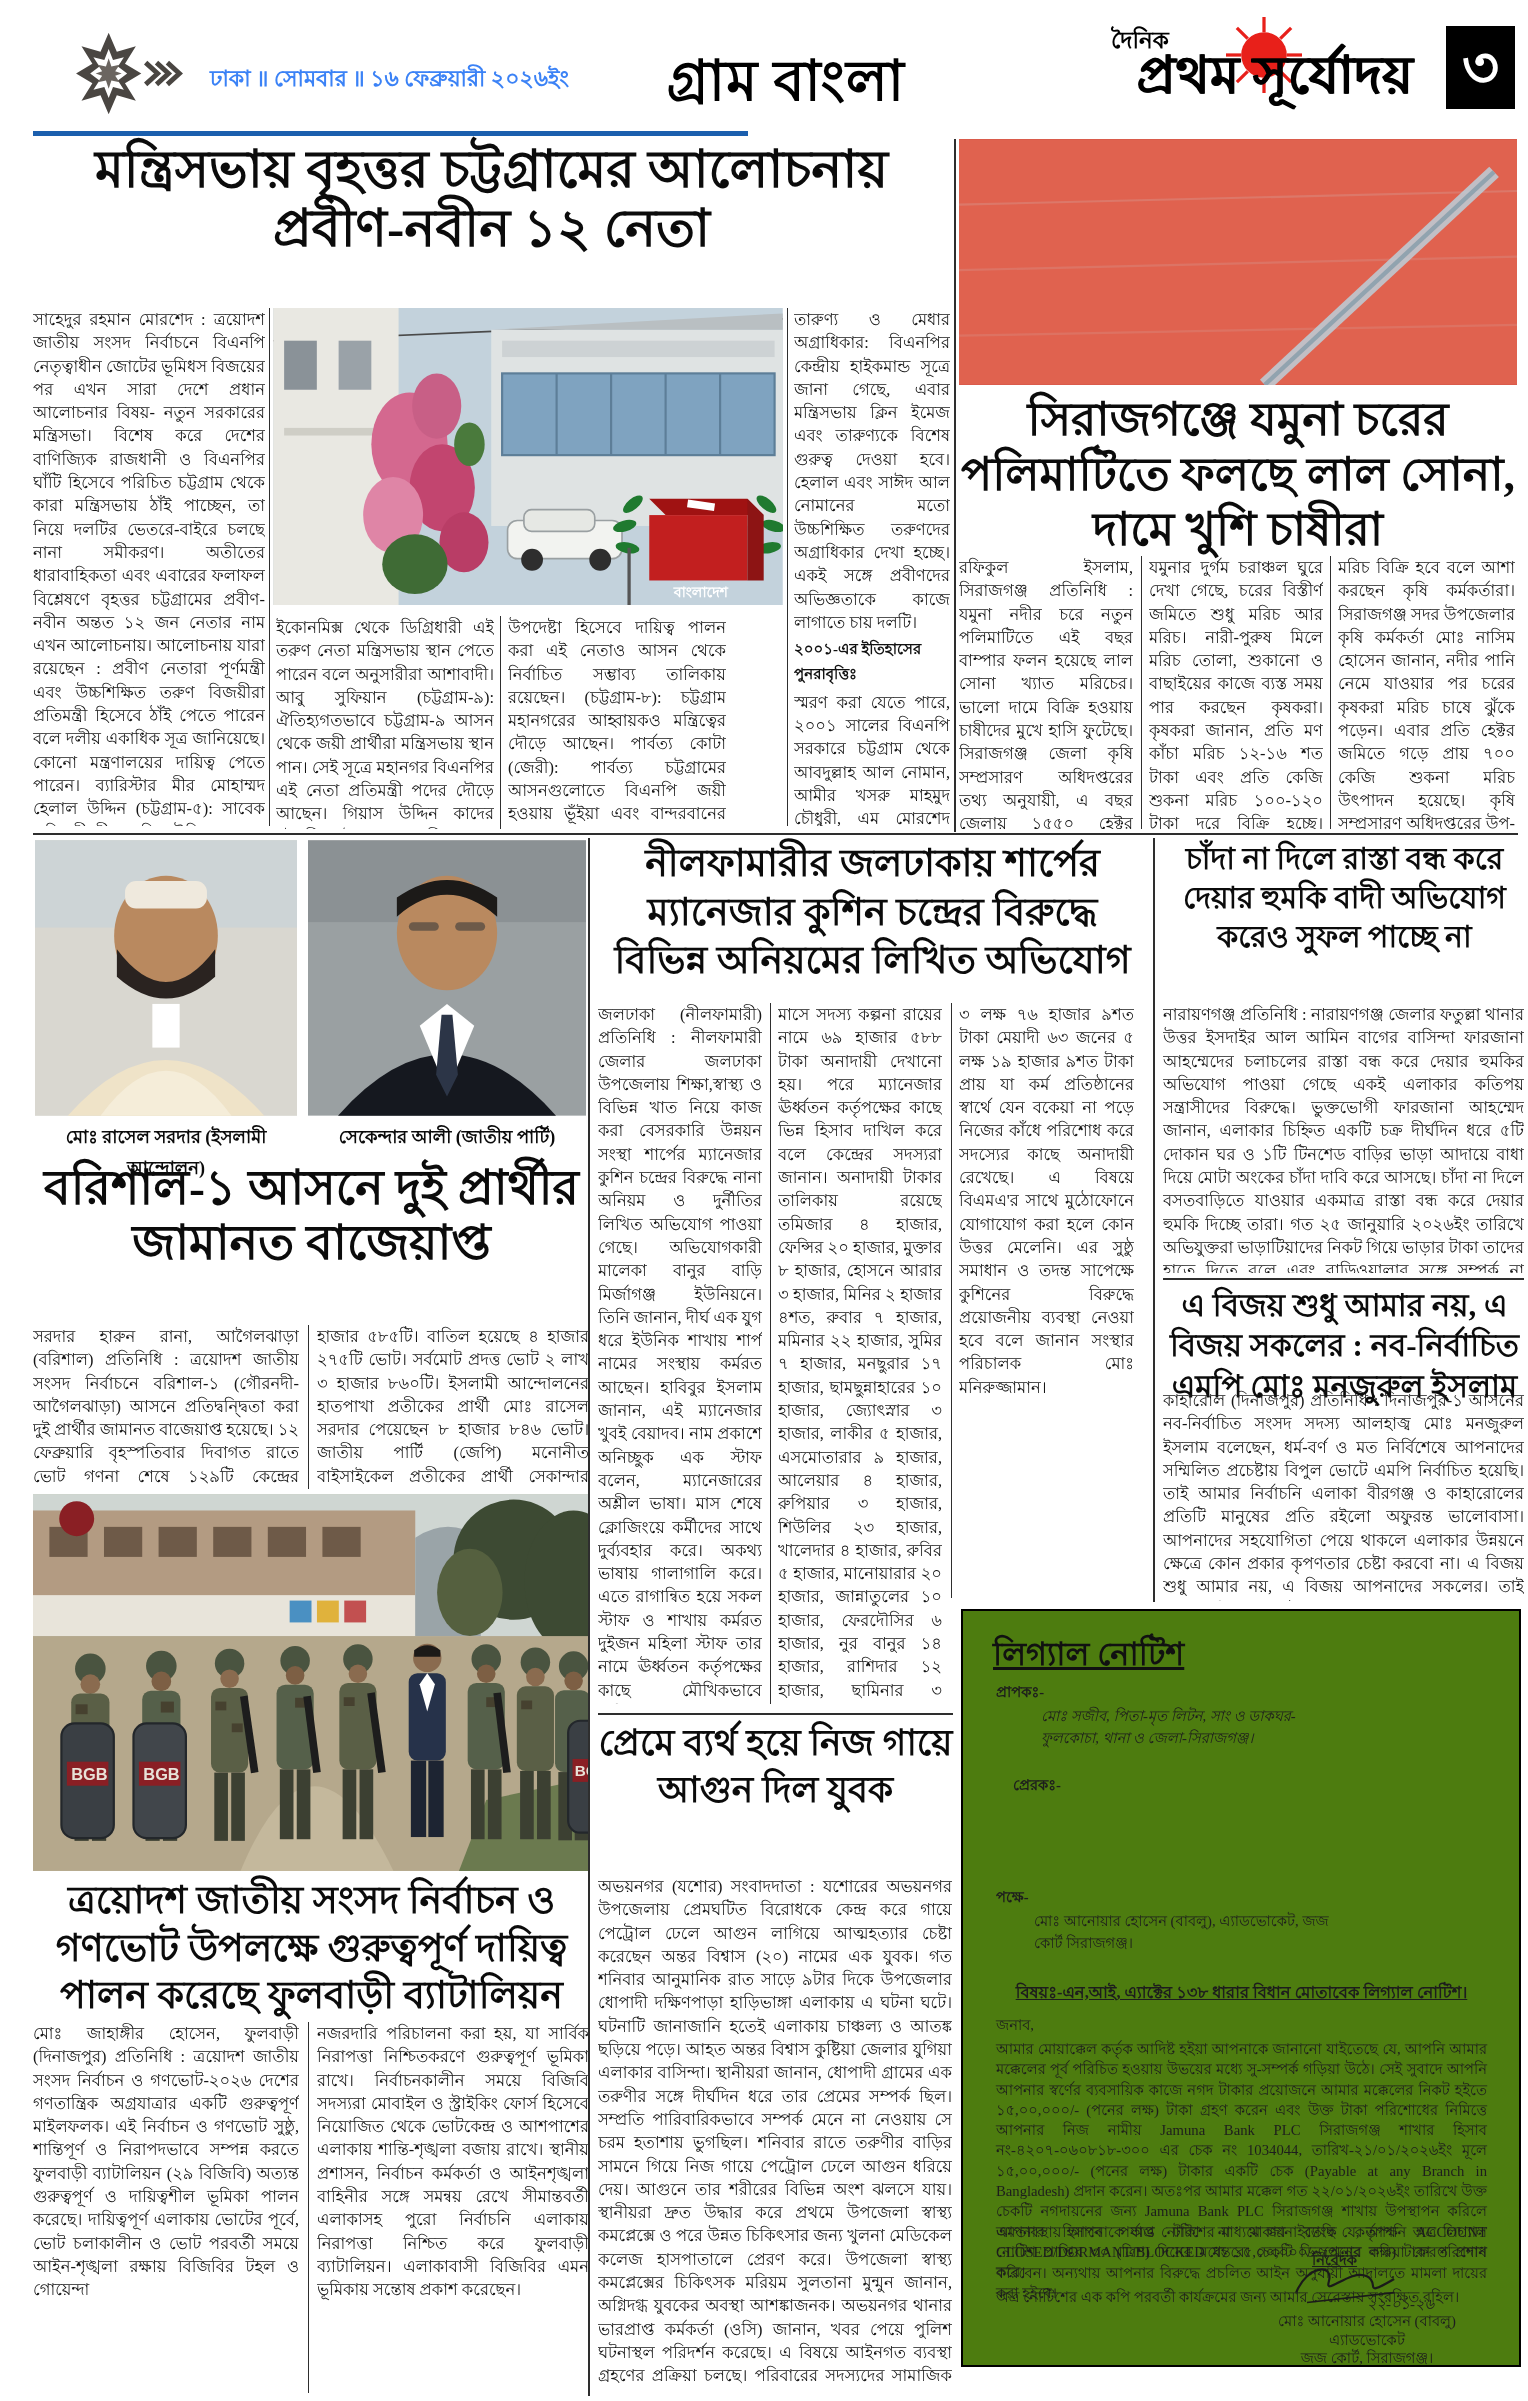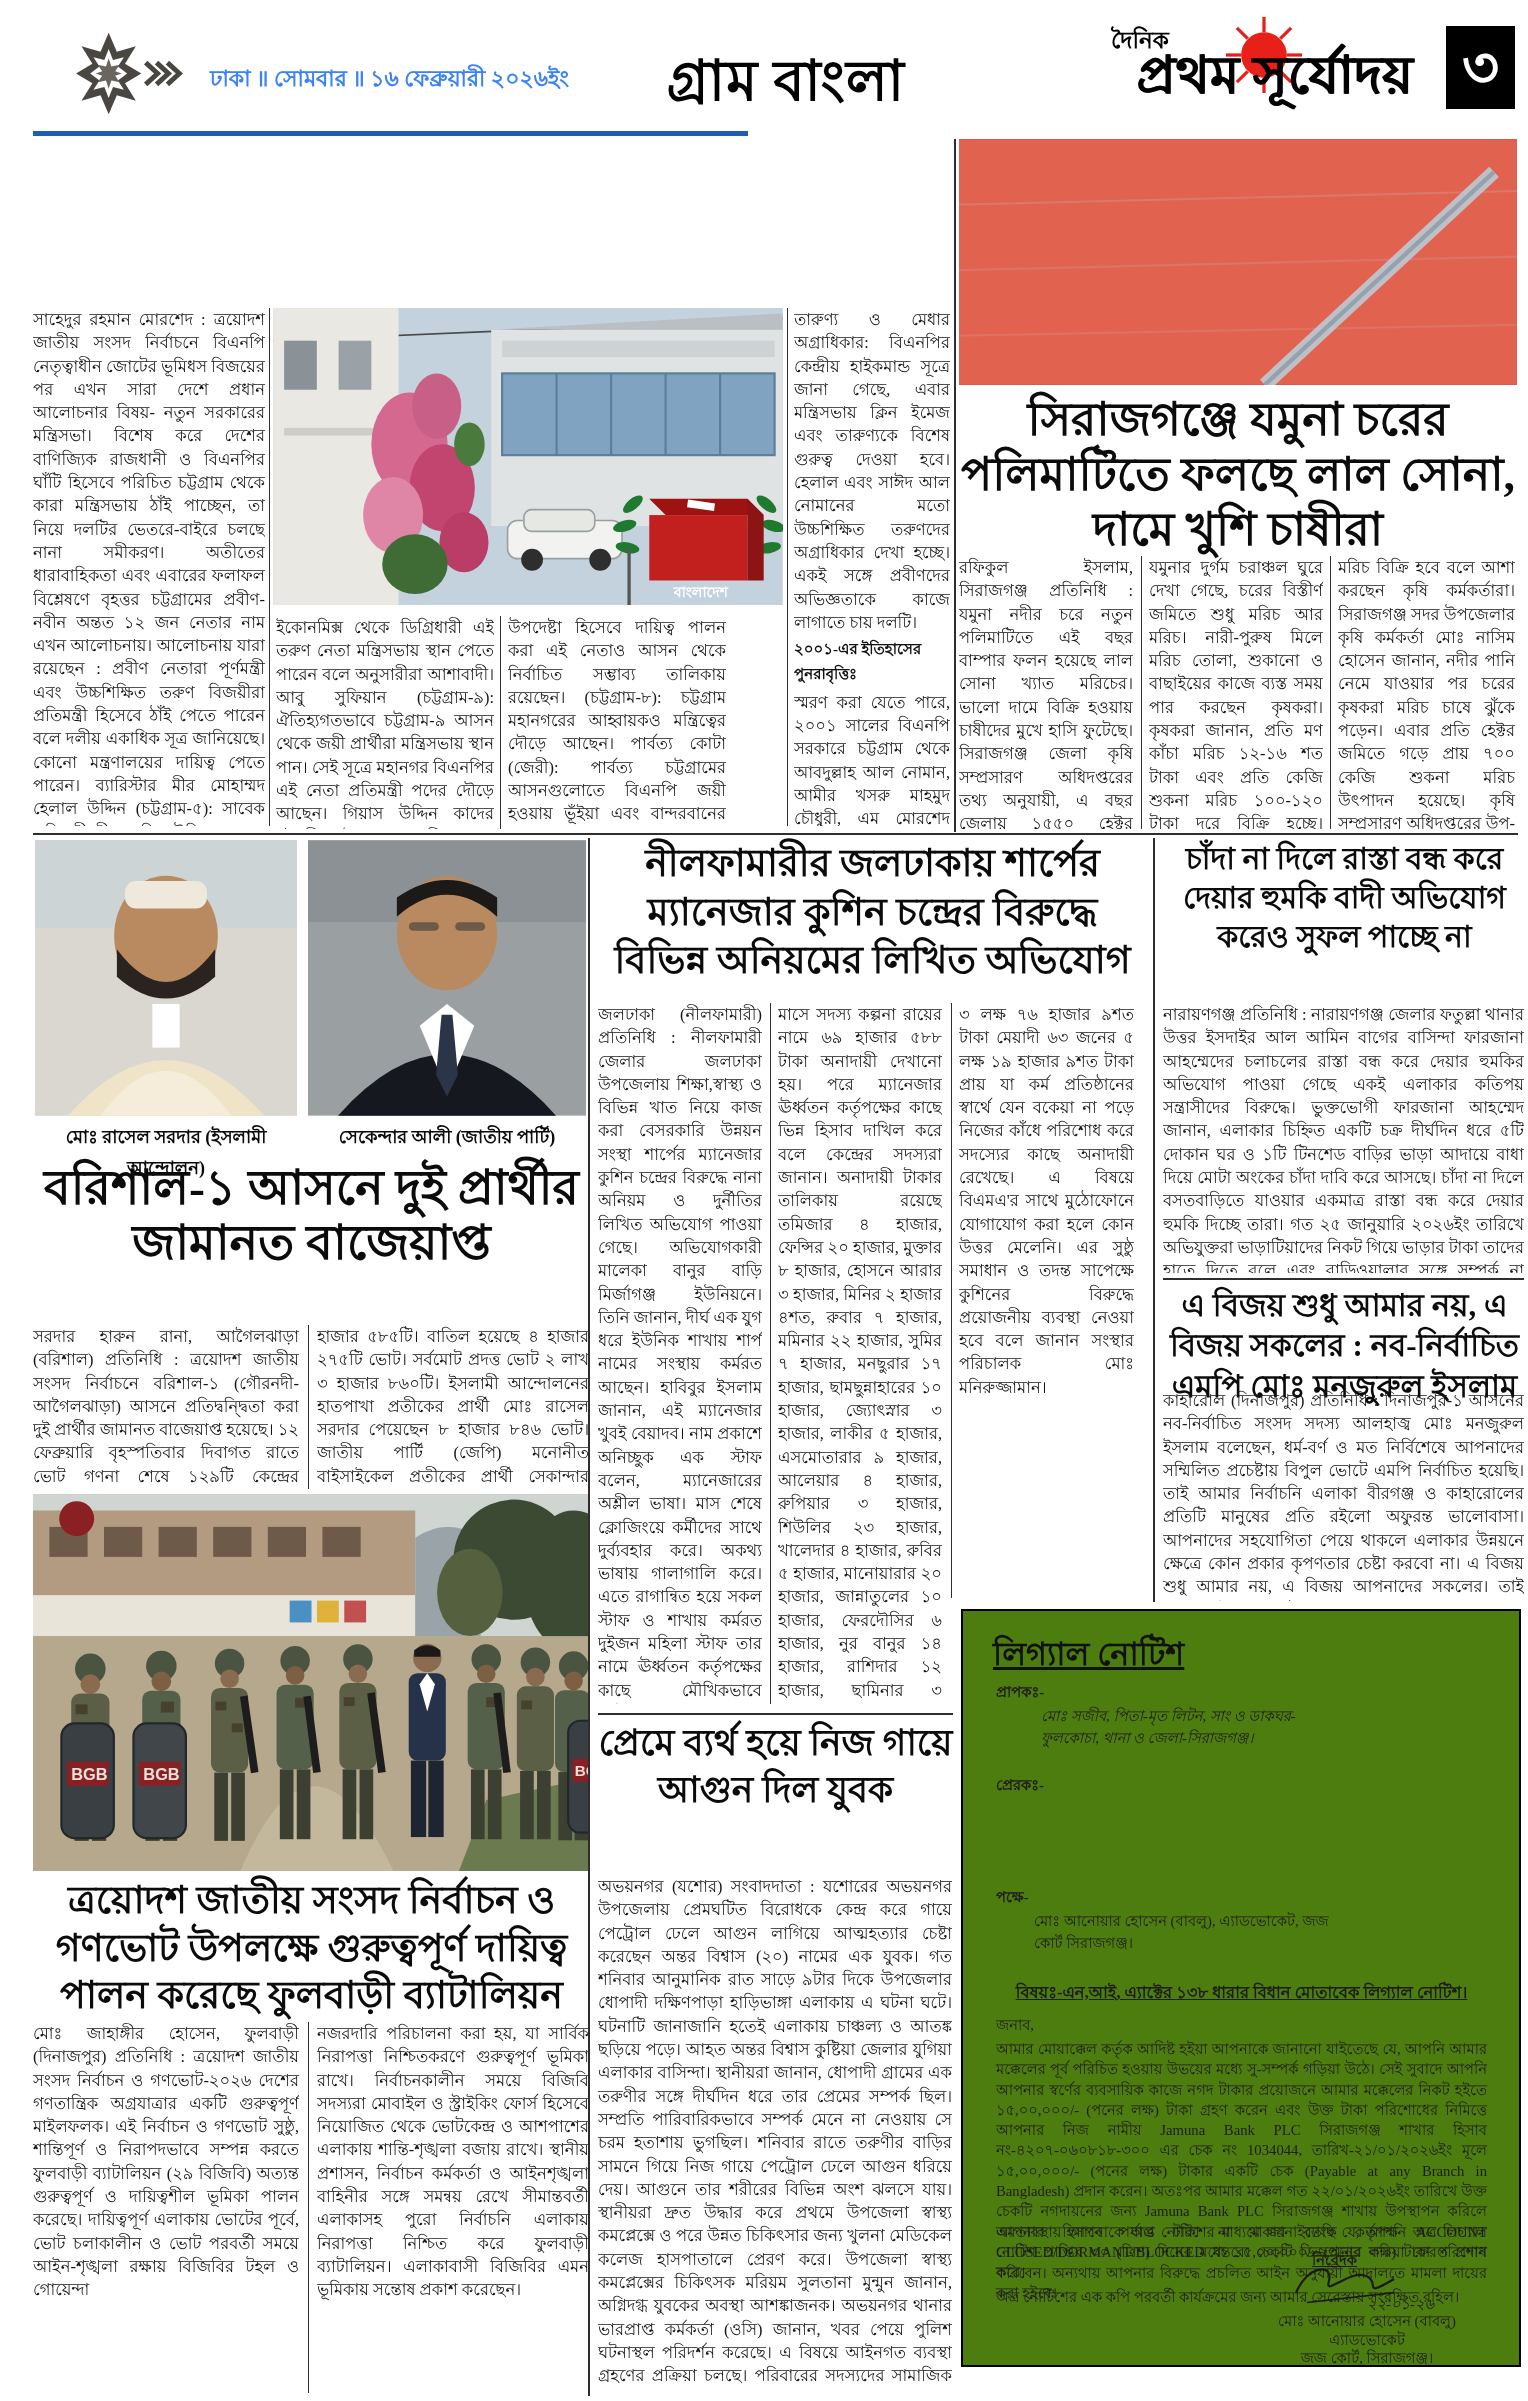--- a/index.html
+++ b/index.html
@@ -58,20 +58,21 @@
     </svg>
     <div class="abs masthead-small" style="left:0px;top:0px;">দৈনিক</div>
     <div class="abs masthead-big" style="left:0px;top:28px;width:327px;text-align:center;">প্রথম সূর্যোদয়</div>
   </div>
 
   <div class="abs section-title" style="left:617px;top:38px;width:338px;text-align:center;">গ্রাম বাংলা</div>
   <div class="abs pagenum" style="left:1446px;top:26px;width:69px;height:83px;line-height:83px;">৩</div>
 
   <div class="abs" style="left:33px;top:131px;width:715px;height:4.9px;background:#1b5fae;"></div>
 
+  <div class="abs hl" style="left:33px;top:141px;width:917px;font-size:52px;line-height:1.13;">মন্ত্রিসভায় বৃহত্তর চট্টগ্রামের আলোচনায় প্রবীণ-নবীন ১২ নেতা</div>
 
   <div class="abs" style="left:273px;top:308px;width:510px;height:297px;">
     <svg viewBox="0 0 935 545" width="510" height="297">
       <rect width="935" height="545" fill="#c3d2dc"></rect>
       <line x1="0" y1="60" x2="935" y2="20" stroke="#4a4a4a" stroke-width="3"></line>
       <rect x="0" y="0" width="230" height="545" fill="#e9e8e2"></rect>
       <rect x="20" y="60" width="60" height="90" fill="#8a9298"></rect>
       <rect x="120" y="60" width="60" height="90" fill="#9aa2a8"></rect>
       <rect x="20" y="220" width="180" height="14" fill="#cfcec6"></rect>
       <g fill="#d4688f">
@@ -341,21 +342,21 @@
   <div class="abs rule" style="left:598px;top:1713px;width:355px;height:1.6px;"></div>
   <div class="abs hl" style="left:598px;top:1720px;width:355px;font-size:36px;line-height:1.3;">প্রেমে ব্যর্থ হয়ে নিজ গায়ে আগুন দিল যুবক</div>
   <div class="abs bcol" style="left:598px;top:1875px;width:354px;height:518px;overflow:hidden;">অভয়নগর (যশোর) সংবাদদাতা : যশোরের অভয়নগর উপজেলায় প্রেমঘটিত বিরোধকে কেন্দ্র করে গায়ে পেট্রোল ঢেলে আগুন লাগিয়ে আত্মহত্যার চেষ্টা করেছেন অন্তর বিশ্বাস (২০) নামের এক যুবক। গত শনিবার আনুমানিক রাত সাড়ে ৯টার দিকে উপজেলার ধোপাদী দক্ষিণপাড়া হাড়িভাঙ্গা এলাকায় এ ঘটনা ঘটে। ঘটনাটি জানাজানি হতেই এলাকায় চাঞ্চল্য ও আতঙ্ক ছড়িয়ে পড়ে। আহত অন্তর বিশ্বাস কুষ্টিয়া জেলার যুগিয়া এলাকার বাসিন্দা। স্থানীয়রা জানান, ধোপাদী গ্রামের এক তরুণীর সঙ্গে দীর্ঘদিন ধরে তার প্রেমের সম্পর্ক ছিল। সম্প্রতি পারিবারিকভাবে সম্পর্ক মেনে না নেওয়ায় সে চরম হতাশায় ভুগছিল। শনিবার রাতে তরুণীর বাড়ির সামনে গিয়ে নিজ গায়ে পেট্রোল ঢেলে আগুন ধরিয়ে দেয়। আগুনে তার শরীরের বিভিন্ন অংশ ঝলসে যায়। স্থানীয়রা দ্রুত উদ্ধার করে প্রথমে উপজেলা স্বাস্থ্য কমপ্লেক্সে ও পরে উন্নত চিকিৎসার জন্য খুলনা মেডিকেল কলেজ হাসপাতালে প্রেরণ করে। উপজেলা স্বাস্থ্য কমপ্লেক্সের চিকিৎসক মরিয়ম সুলতানা মুন্মুন জানান, অগ্নিদগ্ধ যুবকের অবস্থা আশঙ্কাজনক। অভয়নগর থানার ভারপ্রাপ্ত কর্মকর্তা (ওসি) জানান, খবর পেয়ে পুলিশ ঘটনাস্থল পরিদর্শন করেছে। এ বিষয়ে আইনগত ব্যবস্থা গ্রহণের প্রক্রিয়া চলছে। পরিবারের সদস্যদের সামাজিক যোগাযোগমাধ্যমে গুজব না ছড়ানোর অনুরোধ জানিয়েছে পুলিশ। এলাকায় শোকের ছায়া নেমে এসেছে এবং পারিবারিক অমিল ও মানসিক চাপে তরুণদের এমন সিদ্ধান্ত না নেওয়ার পরামর্শ দিয়েছেন সচেতন মহল। বিশেষজ্ঞদের মতে, মানসিক স্বাস্থ্য সেবা সম্প্রসারণ জরুরি।</div>
 
   <div class="abs notice" style="left:961px;top:1609px;width:556px;height:754px;">
     <div class="abs" style="left:30px;top:17.5px;font-size:32px;font-weight:bold;">
       <span class="u">লিগ্যাল নোটিশ</span>
     </div>
     <div class="abs ntext nbold" style="left:33px;top:71px;">প্রাপকঃ-</div>
     <div class="abs ntext" style="left:78px;top:94px;width:306px;line-height:1.5;font-style:italic;">মোঃ সজীব, পিতা-মৃত লিটন, সাং ও ডাকঘর-ফুলকোচা, থানা ও জেলা-সিরাজগঞ্জ।</div>
-    <div class="abs ntext nbold" style="left:33px;top:164px;">প্রেরকঃ-</div>
+    <div class="abs ntext nbold" style="left:50px;top:164px;">প্রেরকঃ-</div>
     <div class="abs ntext nbold" style="left:33px;top:276px;">পক্ষে-</div>
     <div class="abs ntext" style="left:71px;top:299px;width:306px;line-height:1.5;">মোঃ আনোয়ার হোসেন (বাবলু), এ্যাডভোকেট, জজ কোর্ট সিরাজগঞ্জ।</div>
     <div class="abs ntext nbold u" style="left:33px;top:371px;width:491px;text-align:center;font-size:16.4px;">বিষয়ঃ-এন,আই, এ্যাক্টের ১৩৮ ধারার বিধান মোতাবেক লিগ্যাল নোটিশ।</div>
     <div class="abs ntext" style="left:33px;top:404px;">জনাব,</div>
     <div class="abs ntext njust" style="left:33px;top:428px;width:491px;">আমার মোয়াক্কেল কর্তৃক আদিষ্ট হইয়া আপনাকে জানানো যাইতেছে যে, আপনি আমার মক্কেলের পূর্ব পরিচিত হওয়ায় উভয়ের মধ্যে সু-সম্পর্ক গড়িয়া উঠে। সেই সুবাদে আপনি আপনার স্বর্ণের ব্যবসায়িক কাজে নগদ টাকার প্রয়োজনে আমার মক্কেলের নিকট হইতে ১৫,০০,০০০/- (পনের লক্ষ) টাকা গ্রহণ করেন এবং উক্ত টাকা পরিশোধের নিমিত্তে আপনার নিজ নামীয় Jamuna Bank PLC সিরাজগঞ্জ শাখার হিসাব নং-৪২০৭-০৬০৮১৮-৩০০ এর চেক নং 1034044, তারিখ-২১/০১/২০২৬ইং মূলে ১৫,০০,০০০/- (পনের লক্ষ) টাকার একটি চেক (Payable at any Branch in Bangladesh) প্রদান করেন। অতঃপর আমার মক্কেল গত ২২/০১/২০২৬ইং তারিখে উক্ত চেকটি নগদায়নের জন্য Jamuna Bank PLC সিরাজগঞ্জ শাখায় উপস্থাপন করিলে আপনার হিসাবে পর্যাপ্ত টাকা না থাকায় ব্যাংক কর্তৃপক্ষ ACCOUNT CLOSED/DORMANT/BLOCKED মন্তব্যে চেকটি ডিজঅনার করিয়া ফেরত প্রদান করে।</div>
     <div class="abs ntext njust" style="left:33px;top:611px;width:491px;">এমতাবস্থায় আপনাকে অত্র নোটিশের মাধ্যমে জানাইতেছি যে, আপনি অত্র লিগ্যাল নোটিশ প্রাপ্তির ৩০ (ত্রিশ) দিনের মধ্যে ১৫,০০,০০০/- (পনের লক্ষ) টাকা পরিশোধ করিবেন। অন্যথায় আপনার বিরুদ্ধে প্রচলিত আইন অনুযায়ী আদালতে মামলা দায়ের করা হইবে।</div>
     <div class="abs ntext" style="left:33px;top:676px;width:491px;">অত্র নোটিশের এক কপি পরবর্তী কার্যক্রমের জন্য আমার সেরেস্তায় সংরক্ষিত রহিল।</div>
     <div class="abs ntext nbold u" style="left:349px;top:639px;">নিবেদক</div>
     <svg class="abs" style="left:322px;top:649px;" viewBox="0 0 260 90" width="142" height="49">
       <path d="M20,60 C40,10 90,5 80,40 C72,68 120,15 150,30 C175,42 140,70 200,35" fill="none" stroke="#1a1a1a" stroke-width="4"></path>

